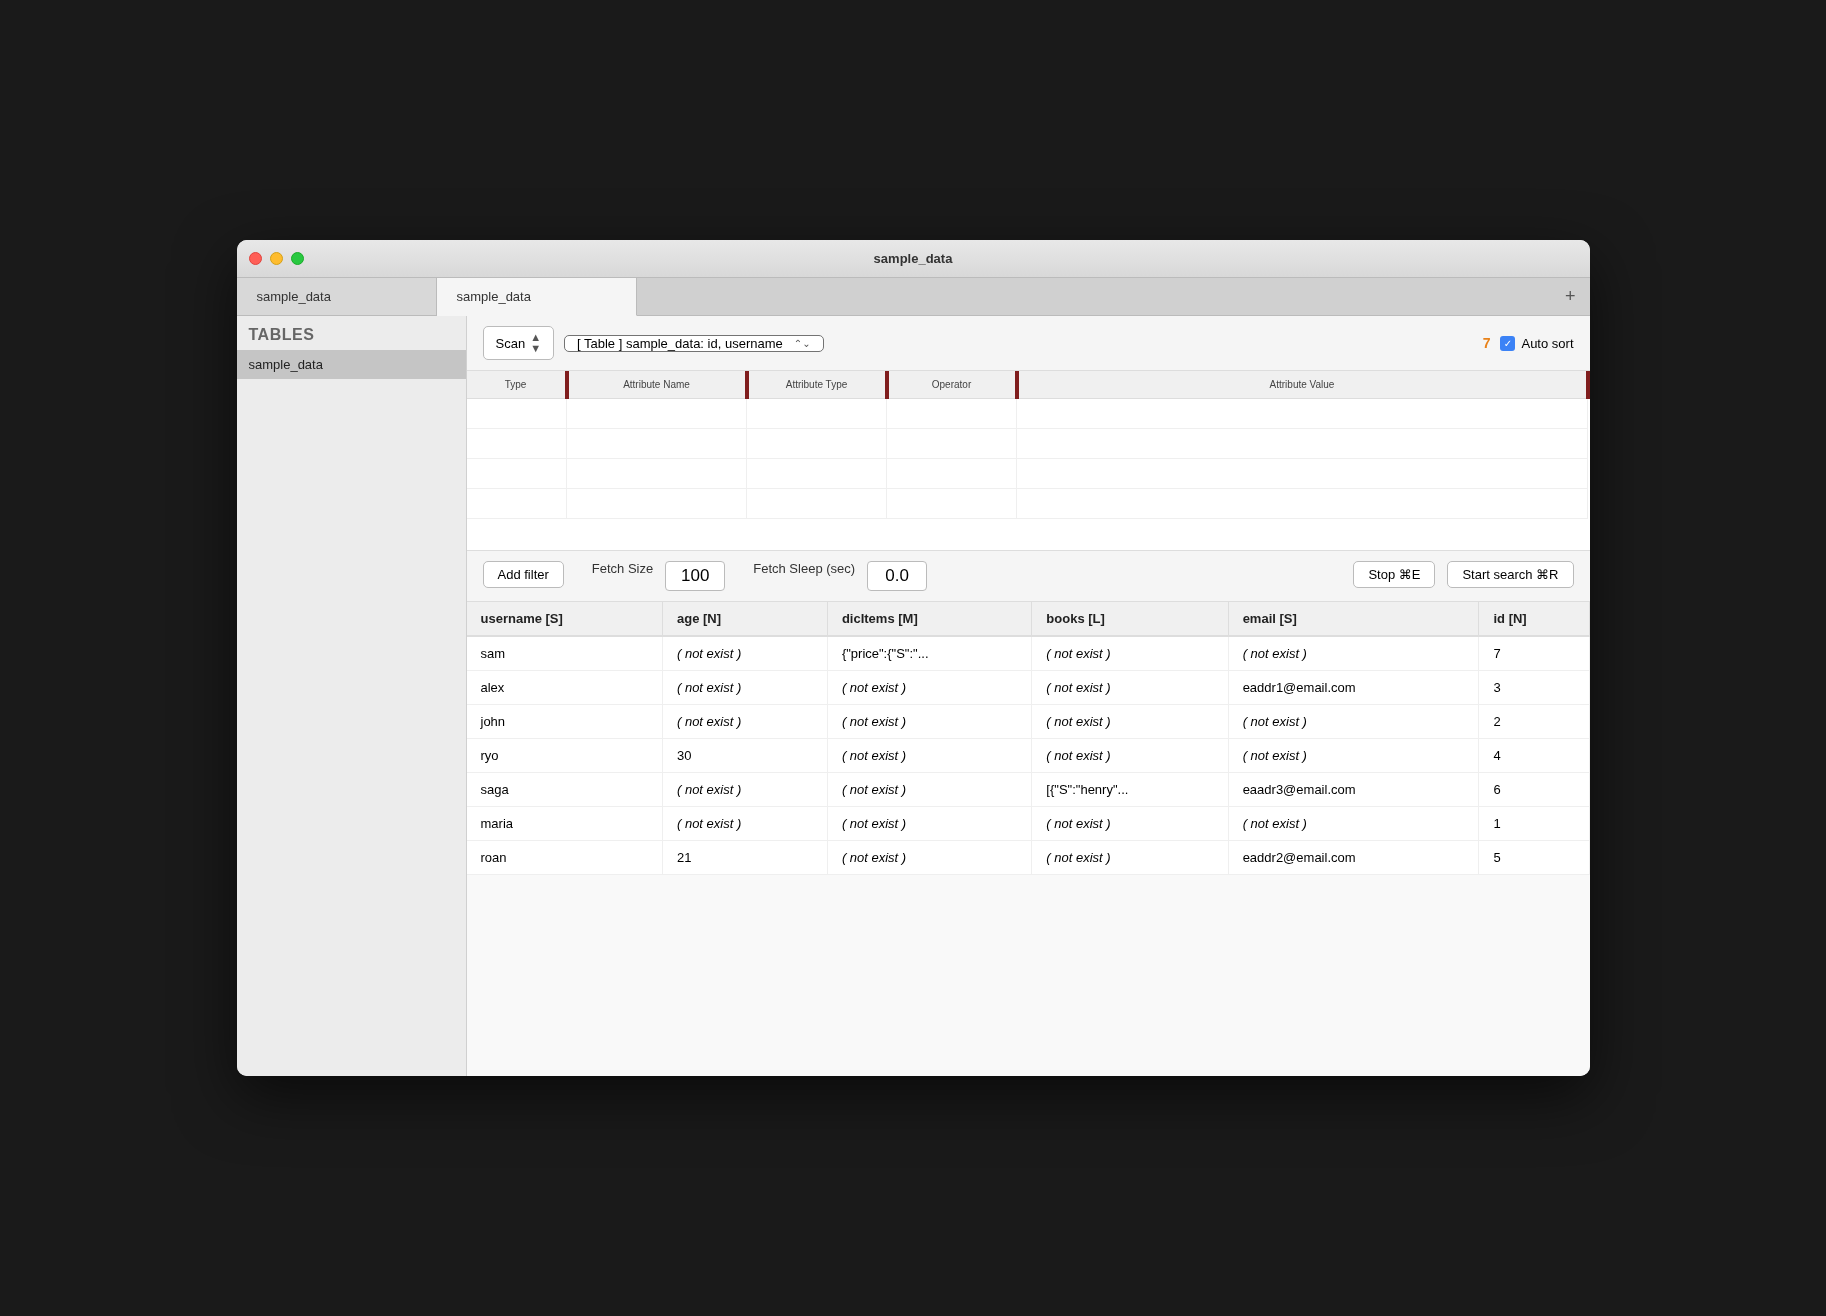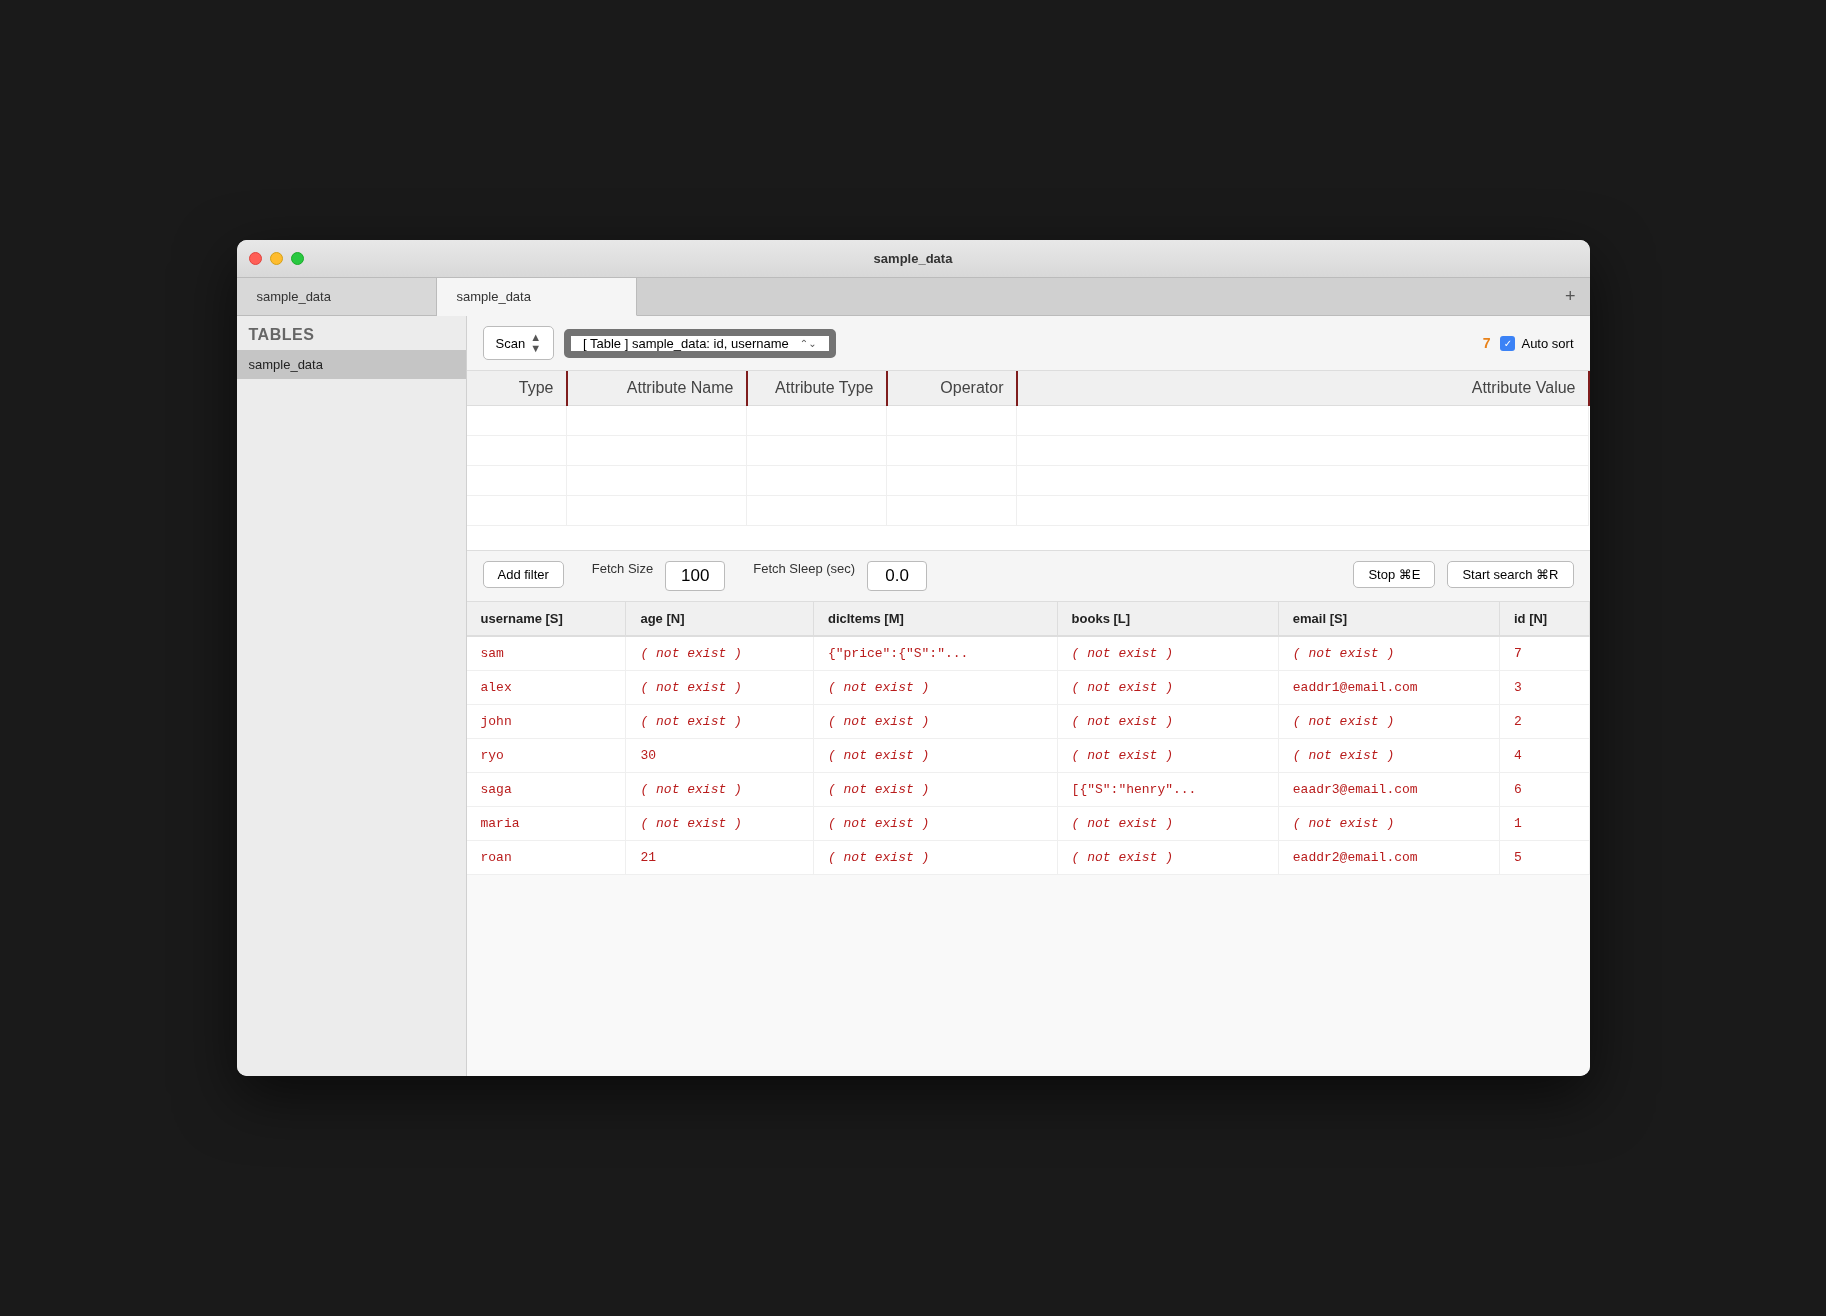--- a/index.html
+++ b/index.html
@@ -138,21 +138,21 @@
       display: flex;
       flex-direction: column;
       line-height: 1;
     }
     .table-selector {
       display: flex;
       align-items: center;
       gap: 5px;
       padding: 0 12px;
       background: white;
-      border: 7px solid #737373;
+      border: 1px solid #737373;
       border-radius: 5px;
       cursor: pointer;
       font-size: 13px;
       flex: 0 0 auto;
     }
     .count-badge {
       margin-left: auto;
       font-size: 14px;
       font-weight: 600;
       color: #e8821a;
@@ -174,28 +174,28 @@
       font-size: 10px;
       cursor: pointer;
     }
     .filter-table {
       width: 100%;
       border-collapse: collapse;
       background: white;
       border-bottom: 1px solid #ddd;
     }
     .filter-table th {
-      text-align: right;
+      text-align: center;
       padding: 8px 12px;
-      font-size: 16px;
+      font-size: 10px;
       font-weight: 500;
       color: #444;
       background: #f0f0f0;
       border-bottom: 1px solid #ddd;
-      border-right: 2px solid #7f1d1d;
+      border-right: 4px solid #7f1d1d;
     }
     .filter-table td {
       padding: 10px 12px;
       border-bottom: 1px solid #efefef;
       border-right: 1px solid #efefef;
       font-size: 13px;
     }
     .filter-rows-area {
       min-height: 180px;
       background: white;
@@ -270,23 +270,22 @@
       background: #f0f0f0;
       border-bottom: 2px solid #ddd;
       border-right: 1px solid #ddd;
       white-space: nowrap;
     }
     .data-table td {
       padding: 9px 14px;
       border-bottom: 1px solid #efefef;
       border-right: 1px solid #efefef;
       font-size: 13px;
-      color: #b91c1c;
+      color: #000000;
       white-space: nowrap;
-      font-family: Liberation Mono, monospace;
     }
     .not-exist {
       color: #aaa;
       font-style: italic;
     }
     .filter-col-type { width: 100px; }
     .filter-col-name { width: 180px; }
     .filter-col-atype { width: 140px; }
     .filter-col-op { width: 130px; }
     .filter-col-val { width: auto; }

